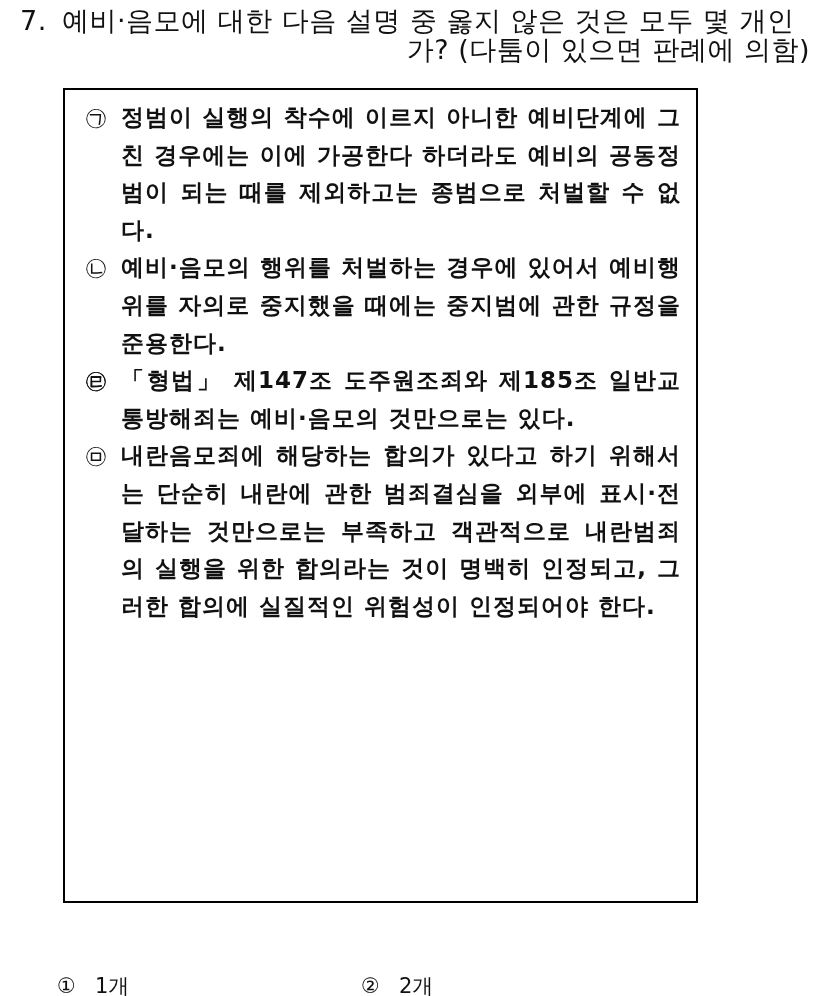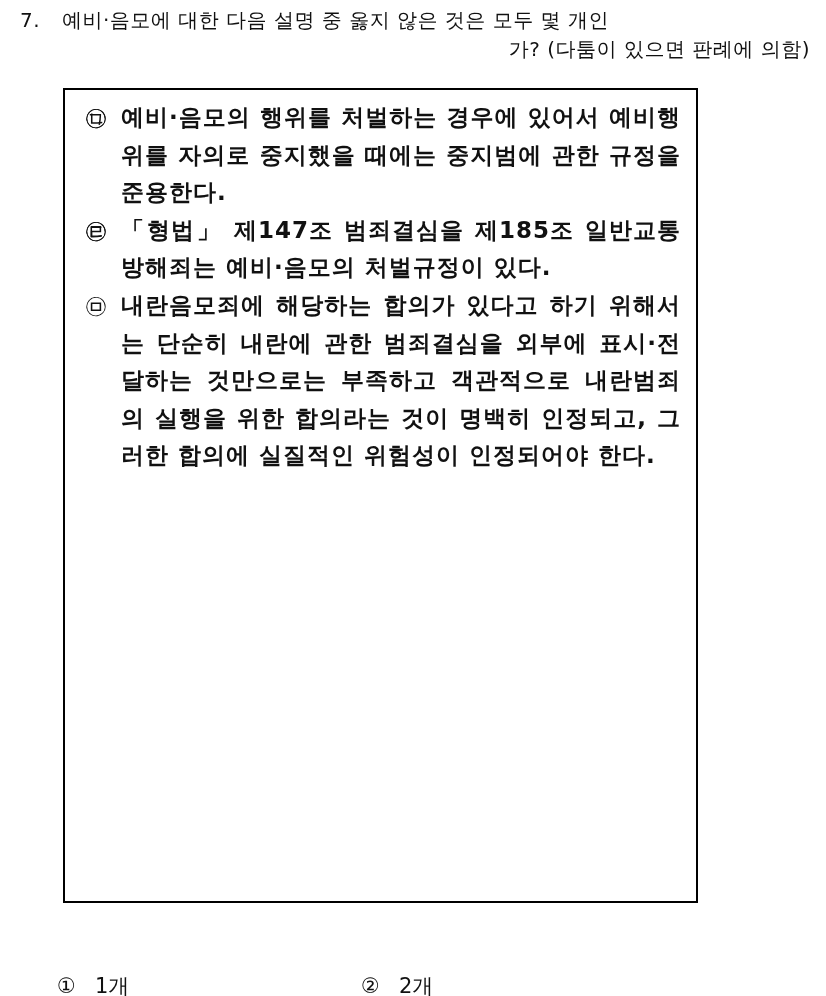--- a/index.html
+++ b/index.html
@@ -13,21 +13,21 @@
       position: relative;
       overflow: hidden;
       color: #111111;
       font-family: "DejaVu Sans", sans-serif;
     }
     .question {
       position: absolute;
       left: 20px;
       top: 6px;
       width: 790px;
-      font-size: 20px;
+      font-size: 27px;
       line-height: 29px;
       letter-spacing: 0.5px;
     }
     .question .qnum {
       display: inline-block;
       width: 42px;
     }
     .question .qline2 {
       padding-left: 42px;
       text-align: right;
@@ -91,31 +91,32 @@
   <div>
     <span class="qnum">7.</span><span>예비·음모에 대한 다음 설명 중 옳지 않은 것은 모두 몇 개인</span>
   </div>
   <div class="qline2">가? (다툼이 있으면 판례에 의함)</div>
 </div>
 
 <div class="box">
   <div class="items">
     <div class="item">
       <span class="marker">㉠</span>
+      <span>정범이 실행의 착수에 이르지 아니한 예비단계에 그친 경우에는 이에 가공한다 하더라도 예비의 공동정범이 되는 때를 제외하고는 종범으로 처벌할 수 없다.</span>
     </div>
     <div class="item">
       <span class="marker">㉡</span>
       <span>예비·음모의 행위를 처벌하는 경우에 있어서 예비행위를 자의로 중지했을 때에는 중지범에 관한 규정을 준용한다.</span>
     </div>
     <div class="item">
       <span class="marker">㉢</span>
     </div>
     <div class="item">
       <span class="marker">㉣</span>
-      <span>「형법」 제147조 범죄결심을 제185조 일반교통방해죄는 예비·음모의 처벌규정이 있다.</span>
+      <span>「형법」 제147조 도주원조죄와 제185조 일반교통방해죄는 예비·음모의 것만으로는 있다.</span>
     </div>
     <div class="item">
       <span class="marker">㉤</span>
       <span>내란음모죄에 해당하는 합의가 있다고 하기 위해서는 단순히 내란에 관한 범죄결심을 외부에 표시·전달하는 것만으로는 부족하고 객관적으로 내란범죄의 실행을 위한 합의라는 것이 명백히 인정되고, 그러한 합의에 실질적인 위험성이 인정되어야 한다.</span>
     </div>
   </div>
 </div>
 
 <div class="options">
   <div class="opt" style="left:0; top:0;">

